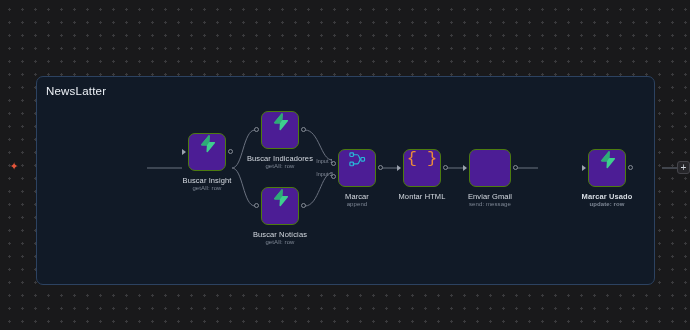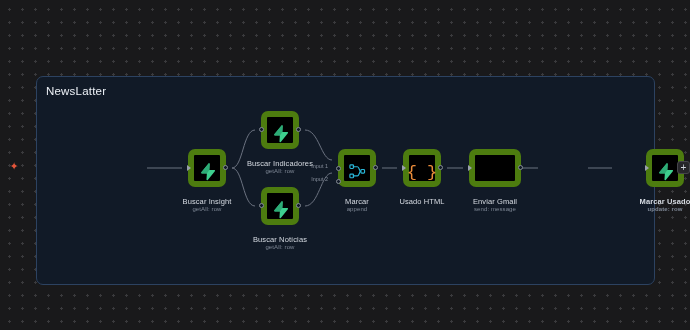--- a/index.html
+++ b/index.html
@@ -54,26 +54,26 @@
     fill: none;
     stroke: #6b7280;
     stroke-width: 1;
   }
 
   
   .node {
     position: absolute;
     width: 38px;
     height: 38px;
-    background: #000000;
-    border: 6px solid #4d7c0f;
+    background: #4c1d95;
+    border: 1px solid #4d7c0f;
     border-radius: 7px;
     box-sizing: border-box;
     display: flex;
-    align-items: flex-end;
+    align-items: flex-start;
     justify-content: center;
   }
   .node.trigger {
     border-radius: 19px 7px 7px 19px;
     width: 42px;
   }
   .node-label {
     position: absolute;
     top: 42px;
     left: 50%;
@@ -194,21 +194,21 @@
       <path class="wire" d="M 410 91 L 426 91"></path>
 
       <path class="wire" d="M 476 91 L 501 91"></path>
 
       <path class="wire" d="M 551 91 L 575 91"></path>
 
       <path class="wire" d="M 625 91 L 641 91"></path>
     </svg>
 
 
-    <div class="node" style="left:151px; top:72px;">
+    <div class="node" style="left:151px; top:56px;">
       <svg class="icon-svg" width="19" height="19" viewBox="0 0 24 24">
         <path d="M13.3 1.8 L4.2 13.1 C3.7 13.7 4.1 14.6 4.9 14.6 L11.2 14.6 L10.7 22.2
                  C10.65 23.1 11.8 23.5 12.35 22.8 L21.3 11.6 C21.8 11 21.4 10.1 20.6 10.1
                  L14.3 10.1 L14.85 2.5 C14.9 1.6 13.85 1.15 13.3 1.8 Z" fill="#3ecf8e"></path>
         <path d="M11.2 14.6 L4.9 14.6 C4.1 14.6 3.7 13.7 4.2 13.1 L13.3 1.8
                  C13.85 1.15 14.9 1.6 14.85 2.5 L14.3 10.1 Z" fill="#2aa672" opacity="0.85"></path>
       </svg>
       <span class="port in arrow"></span>
       <span class="port out"></span>
       <span class="node-label">Buscar Insight</span>
@@ -257,21 +257,21 @@
       <span class="port-label" style="right:42px; top:8px;">Input 1</span>
       <span class="port-label" style="right:42px; top:21px;">Input 2</span>
       <span class="node-label">Marcar</span>
       <span class="node-sub">append</span>
     </div>
 
     <div class="node" style="left:366px; top:72px;">
       <span class="braces">{&nbsp;}</span>
       <span class="port in arrow"></span>
       <span class="port out"></span>
-      <span class="node-label">Usado HTML</span>
+      <span class="node-label">Montar HTML</span>
     </div>
 
     <div class="node" style="left:432px; top:72px;padding-left:40px;">
       <svg class="icon-svg" width="20" height="16" viewBox="0 0 52 40">
         <path d="M4 38 L12 38 L12 20 L2 12.5 L2 34 A4 4 0 0 0 4 38 Z" fill="#4285f4"></path>
         <path d="M40 38 L48 38 A4 4 0 0 0 50 34 L50 12.5 L40 20 Z" fill="#34a853"></path>
         <path d="M40 38 L40 20 L26 30 L12 20 L12 38 Z" fill="#ffffff" opacity="0"></path>
         <path d="M12 20 L12 38 L20 38 L20 26 Z" fill="#4285f4" opacity="0"></path>
         <path d="M2 12.5 L2 8 A5.5 5.5 0 0 1 10.5 3.6 L26 15 L41.5 3.6
                  A5.5 5.5 0 0 1 50 8 L50 12.5 L26 30 Z" fill="#ea4335"></path>
@@ -282,21 +282,21 @@
         <path d="M20 38 L20 26.5 L26 31 L26 38 Z" fill="#4285f4"></path>
         <path d="M26 38 L26 31 L32 26.5 L32 38 Z" fill="#34a853"></path>
       </svg>
       <span class="port in arrow"></span>
       <span class="port out"></span>
       <span class="node-label">Enviar Gmail</span>
       <span class="node-sub">send: message</span>
     </div>
 
 
-    <div class="node" style="left:609px; top:72px;font-weight:bold;">
+    <div class="node" style="left:551px; top:72px;font-weight:bold;">
       <svg class="icon-svg" width="19" height="19" viewBox="0 0 24 24">
         <path d="M13.3 1.8 L4.2 13.1 C3.7 13.7 4.1 14.6 4.9 14.6 L11.2 14.6 L10.7 22.2
                  C10.65 23.1 11.8 23.5 12.35 22.8 L21.3 11.6 C21.8 11 21.4 10.1 20.6 10.1
                  L14.3 10.1 L14.85 2.5 C14.9 1.6 13.85 1.15 13.3 1.8 Z" fill="#3ecf8e"></path>
         <path d="M11.2 14.6 L4.9 14.6 C4.1 14.6 3.7 13.7 4.2 13.1 L13.3 1.8
                  C13.85 1.15 14.9 1.6 14.85 2.5 L14.3 10.1 Z" fill="#2aa672" opacity="0.85"></path>
       </svg>
       <span class="port in arrow"></span>
       <span class="port out"></span>
       <span class="node-label">Marcar Usado</span>

